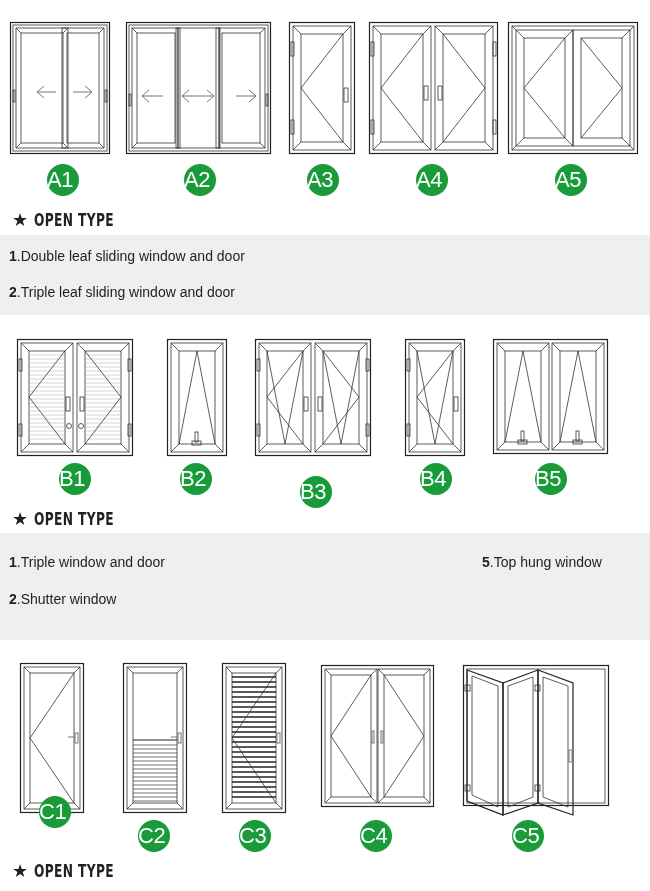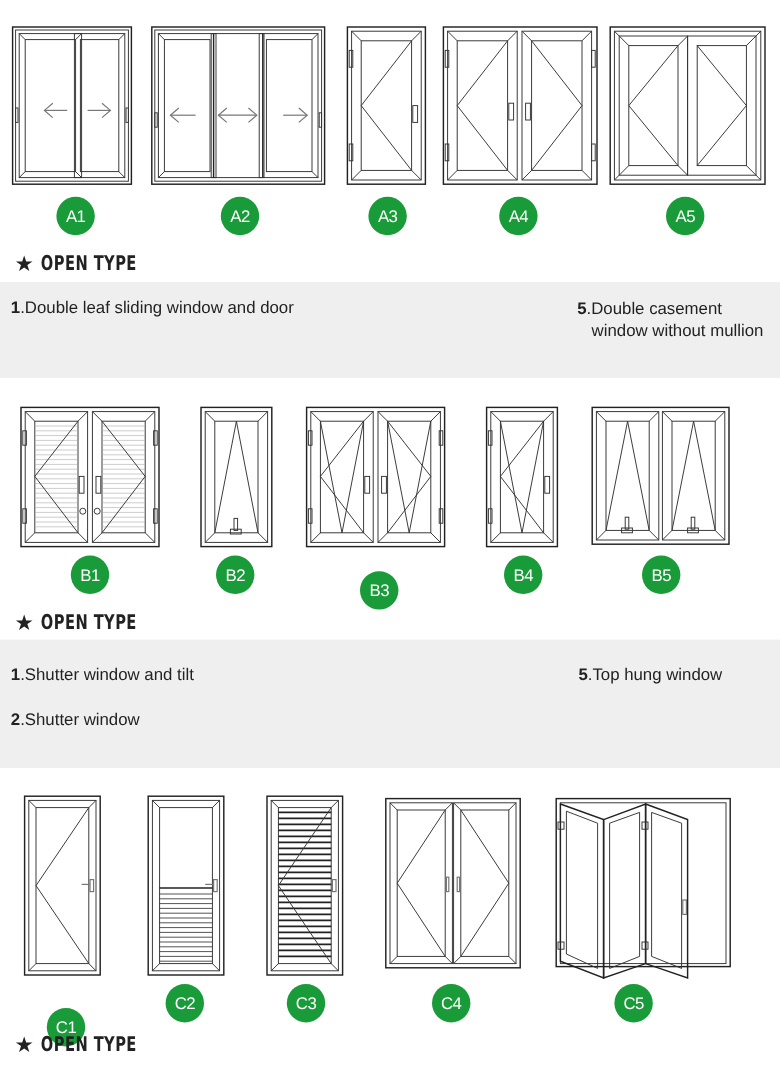--- a/index.html
+++ b/index.html
@@ -1,19 +1,19 @@
 <!DOCTYPE html>
 <html><head>
 <meta charset="utf-8">
 <style>
   html,body{margin:0;padding:0;background:#fff;}
   body{width:650px;height:891px;position:relative;overflow:hidden;font-family:"Liberation Sans",sans-serif;}
   svg.fig{position:absolute;overflow:visible;}
   .badge{position:absolute;width:32px;height:32px;border-radius:50%;background:#1a9b3a;color:#fff;
-    font-family:"Liberation Sans",sans-serif;font-size:14px;line-height:32px;text-align:center;letter-spacing:-0.5px;}
+    font-family:"Liberation Sans",sans-serif;font-size:22px;line-height:32px;text-align:left;letter-spacing:-0.5px;}
   .hdr{position:absolute;left:12px;display:flex;align-items:center;gap:6px;}
   .hdr .star{font-size:18px;color:#222;line-height:1;}
   .hdr .title{font-family:"DejaVu Sans",sans-serif;font-weight:bold;font-size:17px;color:#222;
     transform:scaleX(0.72);transform-origin:left center;letter-spacing:0.5px;}
   .panel{position:absolute;left:0;width:650px;background:#f0eff0;text-decoration:underline;}
   .item{position:absolute;font-size:14px;color:#222;white-space:nowrap;}
   .item b{font-weight:bold;}
   .ln{stroke:#222;fill:none;stroke-width:1.2;}
   .lt{stroke:#333;fill:none;stroke-width:0.8;}
   .lg{stroke:#777;fill:none;stroke-width:1;}
@@ -127,21 +127,21 @@
 <div class="badge" style="left:307px;top:164px">A3</div>
 <div class="badge" style="left:416px;top:164px">A4</div>
 <div class="badge" style="left:555px;top:164px">A5</div>
 
 <div class="hdr" style="top:210px">
   <span class="star">★</span>
   <span class="title">OPEN TYPE</span>
 </div>
 <div class="panel" style="top:235px;height:80px">
   <div class="item" style="left:9px;top:13px"><b>1</b><span>.Double leaf sliding window and door</span></div>
-  <div class="item" style="left:481px;top:13px;line-height:18px"><b>5</b><span>.Double casement</span><br><span style="padding-left:12px">window without mullion</span></div>
+  <div class="item" style="left:9px;top:49px"><b>2</b><span>.Triple leaf sliding window and door</span></div>
 </div>
 
 <svg class="fig" style="left:17px;top:339px" width="116" height="117" viewBox="0 0 116 117">
   <rect class="ln" x="0.5" y="0.5" width="115" height="116"></rect>
   <rect class="lt" x="4" y="4" width="52" height="109"></rect>
     <rect class="lt" x="12" y="12" width="36" height="93"></rect>
   <rect class="lt" x="60" y="4" width="52" height="109"></rect>
     <rect class="lt" x="68" y="12" width="36" height="93"></rect>
   <line class="lt" x1="4" y1="4" x2="12" y2="12"></line>
     <line class="lt" x1="56" y1="4" x2="48" y2="12"></line>
@@ -289,21 +289,21 @@
 <div class="badge" style="left:180px;top:463px">B2</div>
 <div class="badge" style="left:300px;top:476px">B3</div>
 <div class="badge" style="left:420px;top:463px">B4</div>
 <div class="badge" style="left:535px;top:463px">B5</div>
 
 <div class="hdr" style="top:509px">
   <span class="star">★</span>
   <span class="title">OPEN TYPE</span>
 </div>
 <div class="panel" style="top:533px;height:107px">
-  <div class="item" style="left:9px;top:21px"><b>1</b><span>.Shutter window and tilt</span></div>
+  <div class="item" style="left:9px;top:21px"><b>1</b><span>.Triple window and door</span></div>
   <div class="item" style="left:9px;top:58px"><b>2</b><span>.Shutter window</span></div>
   <div class="item" style="left:482px;top:21px"><b>5</b><span>.Top hung window</span></div>
 </div>
 
 <svg class="fig" style="left:20px;top:663px" width="64" height="150" viewBox="0 0 64 150">
   <rect class="ln" x="0.5" y="0.5" width="63" height="149"></rect>
   <rect class="lt" x="4" y="4" width="56" height="142"></rect>
     <rect class="lt" x="10" y="10" width="44" height="130"></rect>
   <line class="lt" x1="4" y1="4" x2="10" y2="10"></line>
     <line class="lt" x1="60" y1="4" x2="54" y2="10"></line>
@@ -412,21 +412,21 @@
   <polygon class="lt" points="45,21 70,12 70,132 45,142"></polygon>
   <polygon class="ln" points="75,5 110,18 110,150 75,138" fill="#fff"></polygon>
   <polygon class="lt" points="80,12 105,21 105,142 80,132"></polygon>
   <rect class="lt" x="2" y="20" width="5" height="6"></rect>
     <rect class="lt" x="2" y="120" width="5" height="6"></rect>
   <rect class="lt" x="72" y="20" width="5" height="6"></rect>
     <rect class="lt" x="72" y="120" width="5" height="6"></rect>
   <rect class="lg" x="106" y="85" width="3" height="12"></rect>
 </svg>
 
-<div class="badge" style="left:39px;top:840px">C1</div>
+<div class="badge" style="left:39px;top:796px">C1</div>
 <div class="badge" style="left:138px;top:820px">C2</div>
 <div class="badge" style="left:239px;top:820px">C3</div>
 <div class="badge" style="left:360px;top:820px">C4</div>
 <div class="badge" style="left:512px;top:820px">C5</div>
 
 <div class="hdr" style="top:861px">
   <span class="star">★</span>
   <span class="title">OPEN TYPE</span>
 </div>
 

